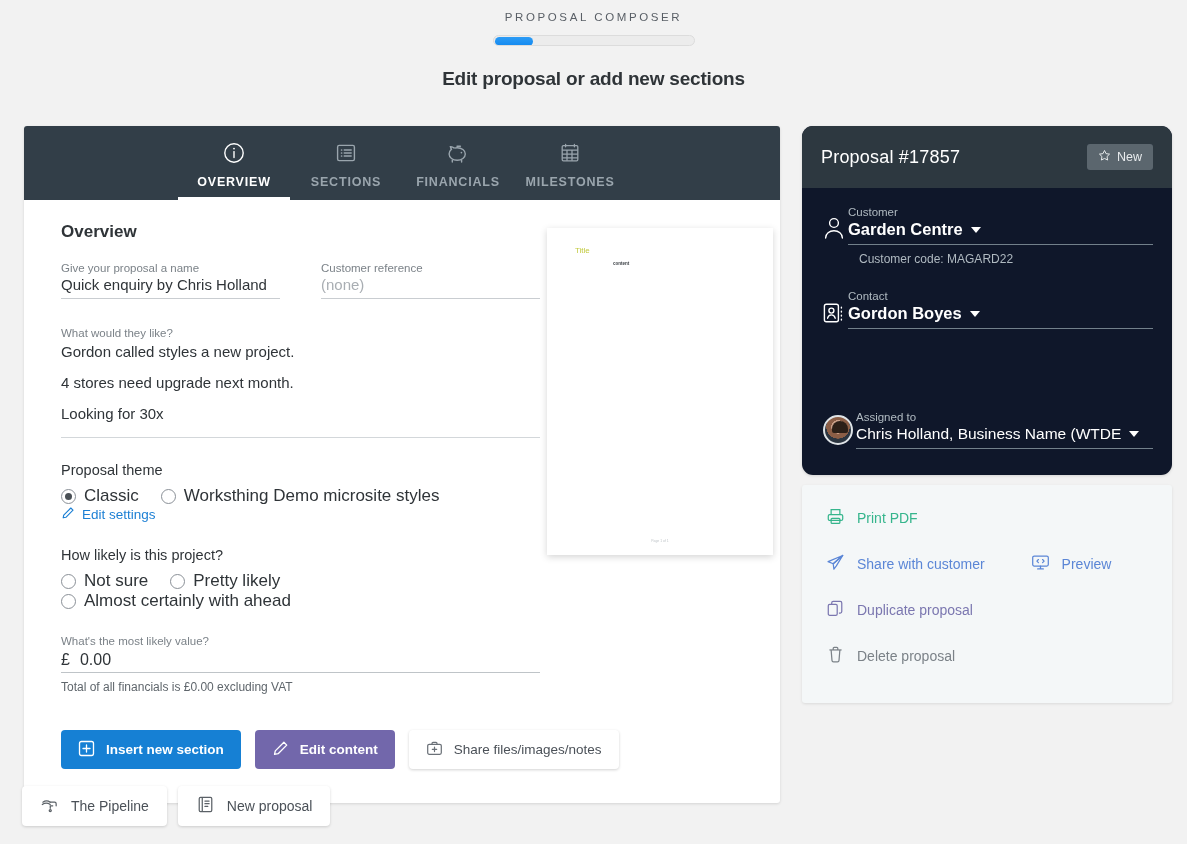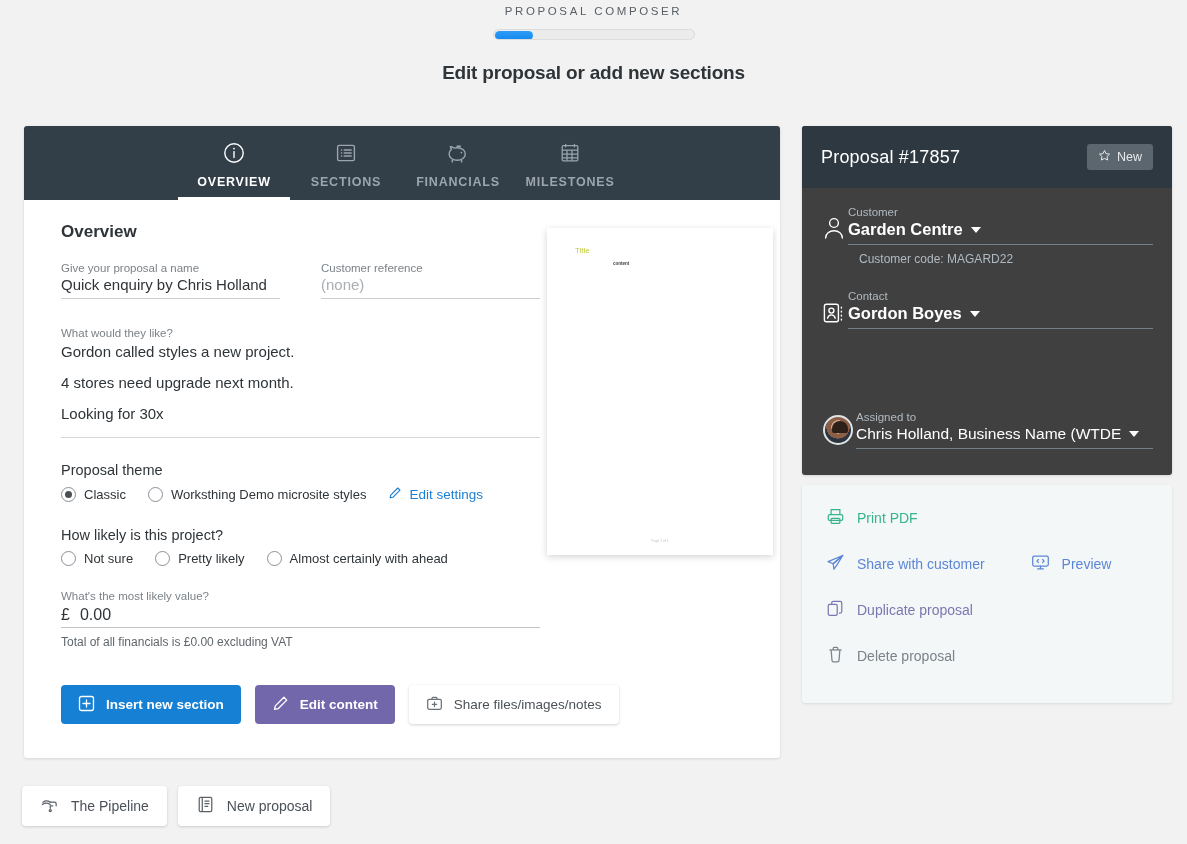--- a/index.html
+++ b/index.html
@@ -5,21 +5,21 @@
   * { box-sizing: border-box; margin: 0; padding: 0; }
   html, body {
     width: 1187px; height: 844px;
     background: #f2f2f2;
     font-family: "Liberation Sans", sans-serif;
     color: #33383d;
     overflow: hidden;
   }
 
   
-  .app-header { width: 100%; padding-top: 5px; text-align: center; }
+  .app-header { width: 100%; padding-top: 11px; text-align: center; }
   .app-title {
     font-size: 11.5px; letter-spacing: 2.6px; color: #595f66;
     font-weight: 400; text-transform: uppercase;
   }
   .progress-track {
     width: 202px; height: 11px; margin: 12px auto 0;
     background: #ececec; border: 1px solid #dcdcdc; border-radius: 7px;
     position: relative; overflow: hidden;
   }
   .progress-fill {
@@ -93,21 +93,21 @@
   .radio-opt { display: flex; align-items: center; cursor: pointer; margin-right: 22px; }
   .radio {
     width: 15px; height: 15px; border-radius: 50%;
     border: 1.6px solid #8a9097; display: inline-block; position: relative;
     margin-right: 8px; flex: none;
   }
   .radio.checked::after {
     content:""; position: absolute; left: 3px; top: 3px;
     width: 7px; height: 7px; border-radius: 50%; background: #4a5056;
   }
-  .radio-label { font-size: 13px; color: #2f3438; }
+  .radio-label { font-size: 17px; color: #2f3438; }
   .link-edit {
     display: flex; align-items: center; gap: 7px;
     color: #1b7fd4; font-size: 13.5px; cursor: pointer;
   }
 
   .money-row { display: flex; align-items: baseline; gap: 10px;
     border-bottom: 1px solid #bfc4c8; width: 479px; padding-bottom: 3px; margin-top: 1px; }
   .money-sym { font-size: 16px; color: #2f3438; }
   .money-val { font-size: 16px; color: #2f3438; }
   .note { font-size: 12px; color: #5f666c; margin-top: 7px; }
@@ -128,21 +128,21 @@
     width: 226px; height: 327px; background: #fff;
     box-shadow: 0 2px 7px rgba(0,0,0,0.17); position: relative; cursor: pointer;
   }
   .doc-title { position: absolute; left: 28px; top: 18px; font-size: 8px; color: #c2ca3f; }
   .doc-content { position: absolute; left: 66px; top: 33px; font-size: 4.5px; color: #3a3f44; font-weight: bold; }
   .doc-footer { position: absolute; left: 0; right: 0; bottom: 12px; text-align: center; font-size: 3.4px; color: #bfc4c8; }
 
   
   .sidebar { width: 370px; }
   .sb-card {
-    background: #404040; border-radius: 3px; overflow: hidden;
+    background: #0f172a; border-radius: 11px; overflow: hidden;
     box-shadow: 0 1px 3px rgba(0,0,0,0.13);
   }
   .sb-head {
     background: #2d3840; height: 62px; display: flex; align-items: center;
     justify-content: space-between; padding: 0 19px;
   }
   .sb-title { color: #ffffff; font-size: 18px; letter-spacing: 0.2px; }
   .badge-new {
     display: flex; align-items: center; gap: 6px;
     background: #5b666e; color: #e8ebed; font-size: 12.5px;

